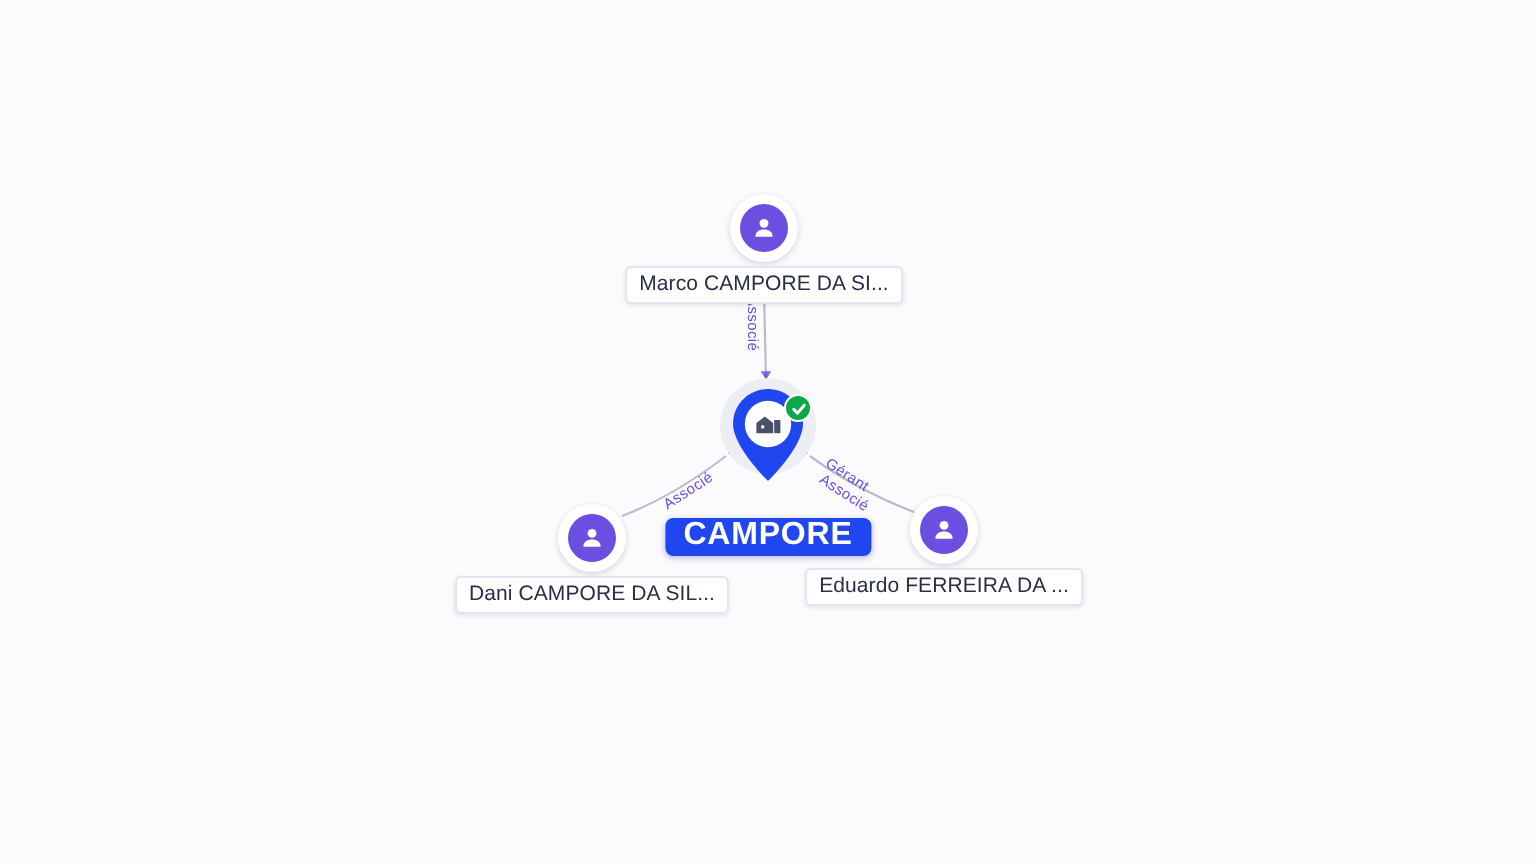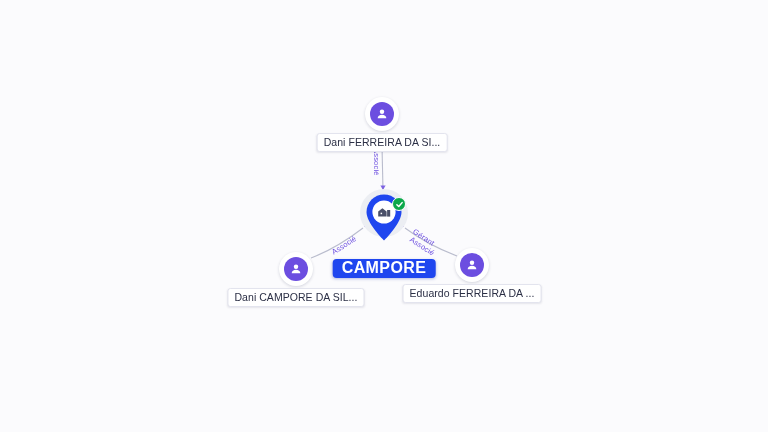--- a/index.html
+++ b/index.html
@@ -172,21 +172,21 @@
 
   <div class="person-node" style="left:382px; top:114px;">
     <div class="avatar-ring">
       <div class="avatar-disc">
         <svg width="14" height="14" viewBox="0 0 24 24" fill="#ffffff">
           <circle cx="12" cy="8" r="3.8"></circle>
           <path d="M4.6 19.4c0-4.1 3.3-6.2 7.4-6.2s7.4 2.1 7.4 6.2z"></path>
         </svg>
       </div>
     </div>
-    <div class="name-chip">Dani FERREIRA DA SI...</div>
+    <div class="name-chip">Marco CAMPORE DA SI...</div>
   </div>
 
   <div class="person-node" style="left:296px; top:269px;">
     <div class="avatar-ring">
       <div class="avatar-disc">
         <svg width="14" height="14" viewBox="0 0 24 24" fill="#ffffff">
           <circle cx="12" cy="8" r="3.8"></circle>
           <path d="M4.6 19.4c0-4.1 3.3-6.2 7.4-6.2s7.4 2.1 7.4 6.2z"></path>
         </svg>
       </div>

